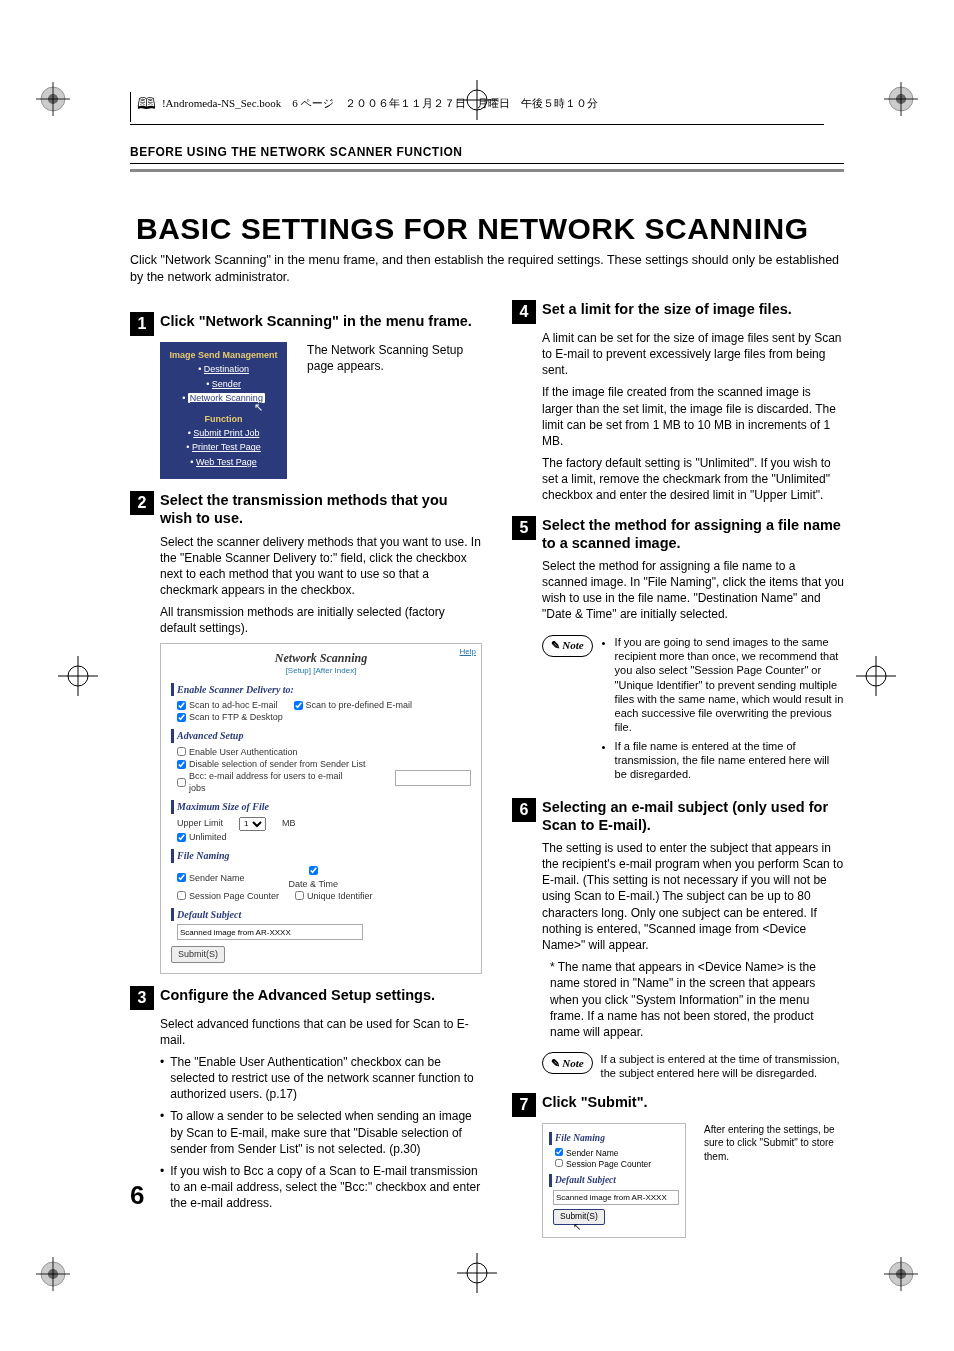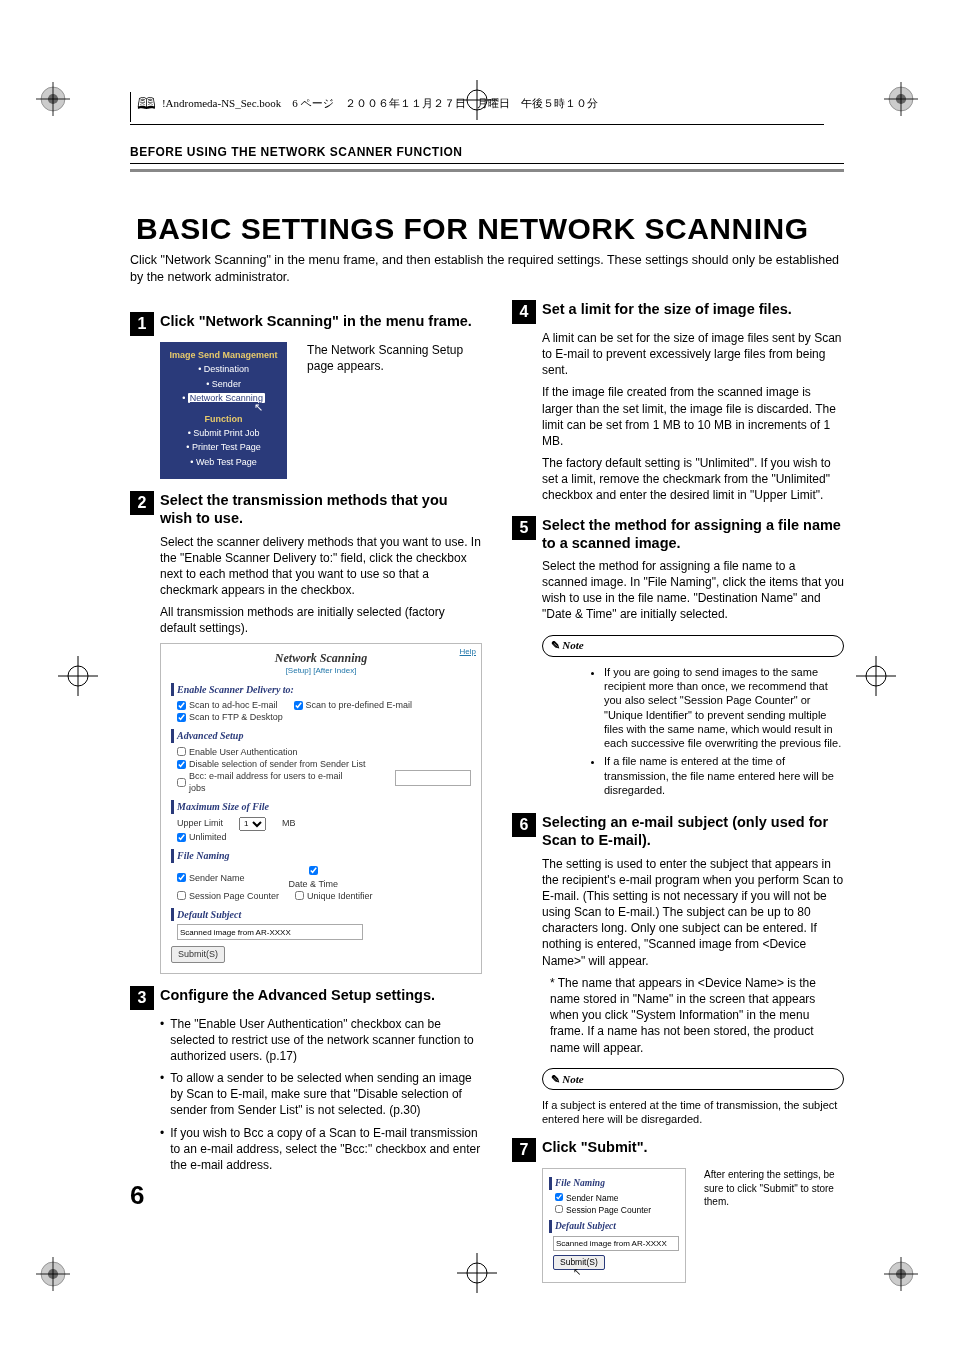--- a/index.html
+++ b/index.html
@@ -112,31 +112,30 @@
   .step-body {
     padding-left: 30px;
     font-size: 12px;
     line-height: 1.35;
     display: flex;
     flex-direction: column;
     gap: 6px;
   }
   .step-body p { margin: 0; }
   .step-body ul { margin: 0; padding-left: 14px; }
-  .step-body ul li { margin-bottom: 4px; margin-left: 48px; }
+  .step-body ul li { margin-bottom: 4px; }
   .step-body .bullet-block { display:flex; gap:6px; }
   .step-body .bullet-block .dot::before { content:"•"; }
 
   .note-box {
     display: flex;
     gap: 8px;
     margin-top: 6px;
     font-size: 11px;
     line-height: 1.3;
-    flex-direction: column;
   }
   .note-label {
     border: 1px solid #000;
     border-radius: 12px;
     padding: 1px 8px;
     font-style: italic;
     font-weight: bold;
     font-family: "Times New Roman", serif;
     height: 18px;
     flex: 0 0 auto;
@@ -151,21 +150,21 @@
   .menu-stub {
     width: 150px;
     background: #2a3a7a;
     color: #fff;
     font-size: 9px;
     padding: 4px 8px 10px 8px;
     line-height: 1.6;
     text-align: center;
   }
   .menu-stub .hdr { color: #e6c96b; font-weight: bold; margin-top:2px;}
-  .menu-stub a { color: #fff; }
+  .menu-stub a { color: #fff; text-decoration: underline;}
   .menu-stub .sel { background:#fff; color:#2a3a7a; padding:0 2px; border-radius:1px; text-decoration: underline;}
   .menu-stub .bullet::before{content:"• "; color:#fff;}
   .cursor { font-size:11px; color:#fff; margin-left:70px; line-height:.4;}
 
   .step1-row {display:flex; gap:20px; align-items:flex-start;}
 
   
   .form-stub {
     border: 1px solid #bbb;
     font-size: 9px;
@@ -415,20 +414,21 @@
           <span class="tiny-btn">Submit(S)</span>
         </div>
         </div>
       </div>
 
       <div class="step-head">
         <div class="step-num">3</div>
         <div class="step-title">Configure the Advanced Setup settings.</div>
       </div>
       <div class="step-body">
+        <p>Select advanced functions that can be used for Scan to E-mail.</p>
         <div class="bullet-block">
             <span class="dot"></span>
             <span>The "Enable User Authentication" checkbox can be selected to restrict use of the network scanner function to authorized users. (p.17)</span>
           </div>
         <div class="bullet-block">
             <span class="dot"></span>
             <span>To allow a sender to be selected when sending an image by Scan to E-mail, make sure that "Disable selection of sender from Sender List" is not selected. (p.30)</span>
           </div>
         <div class="bullet-block">
             <span class="dot"></span>

